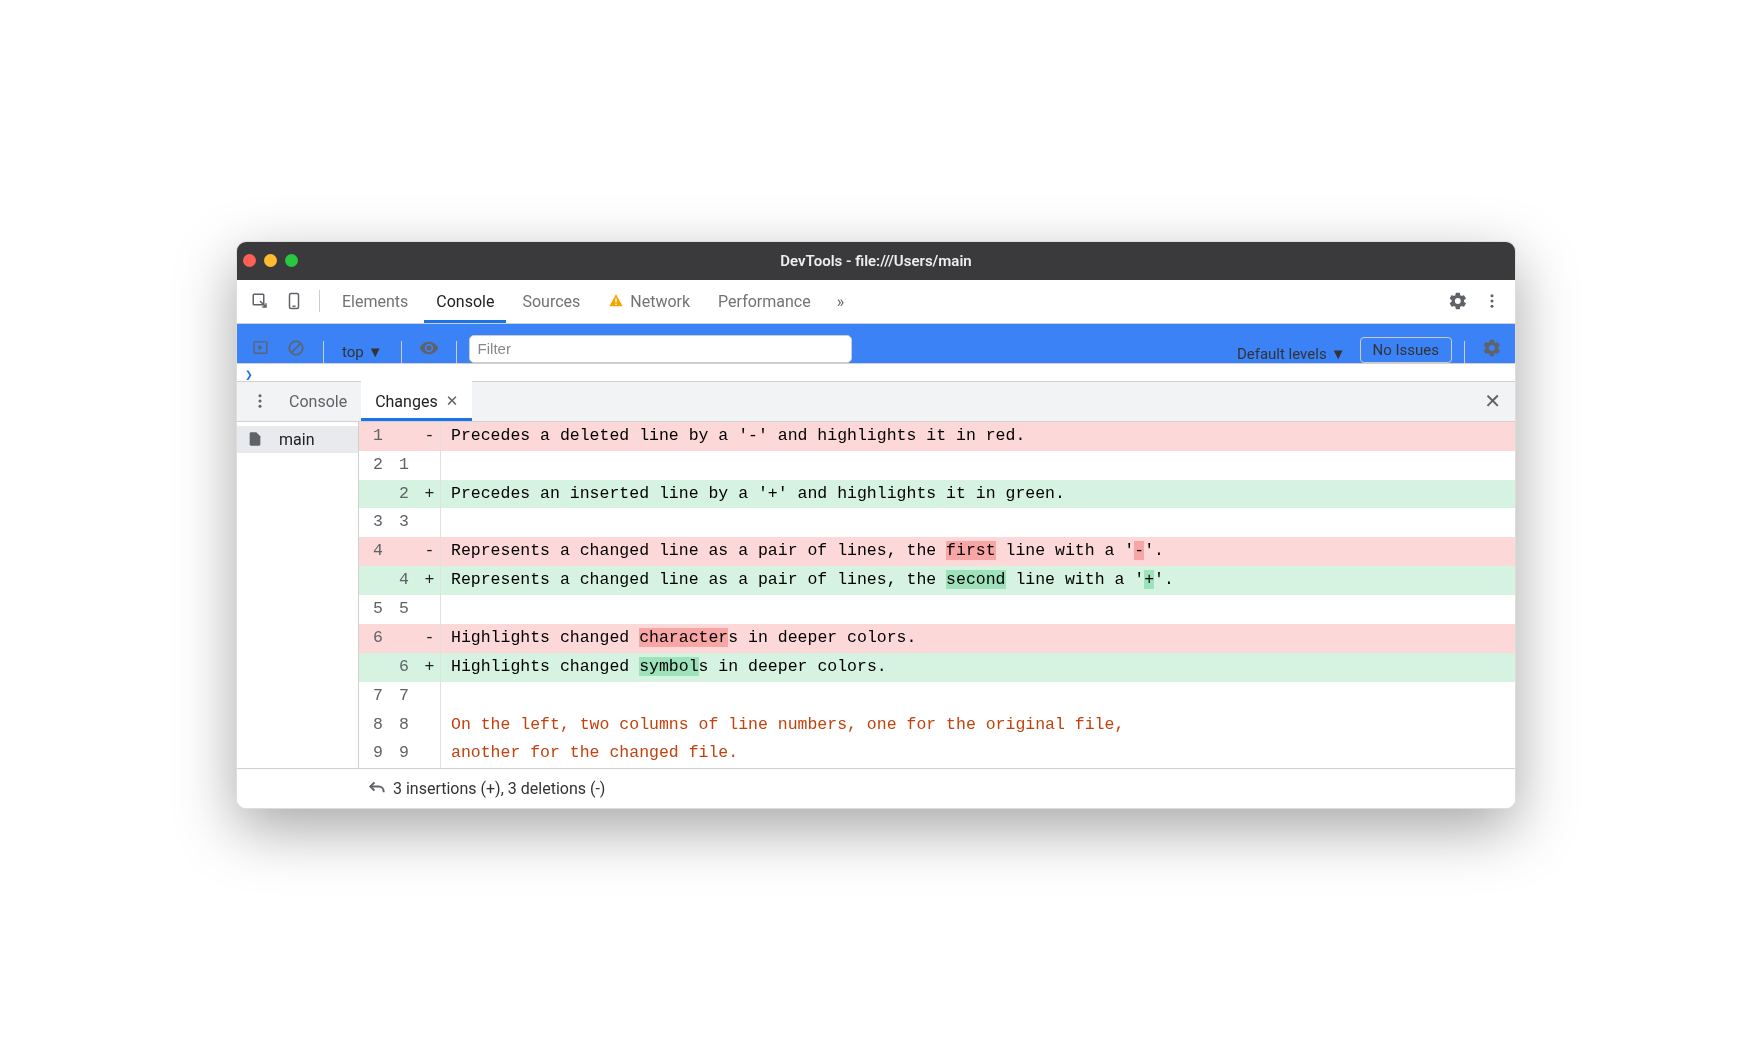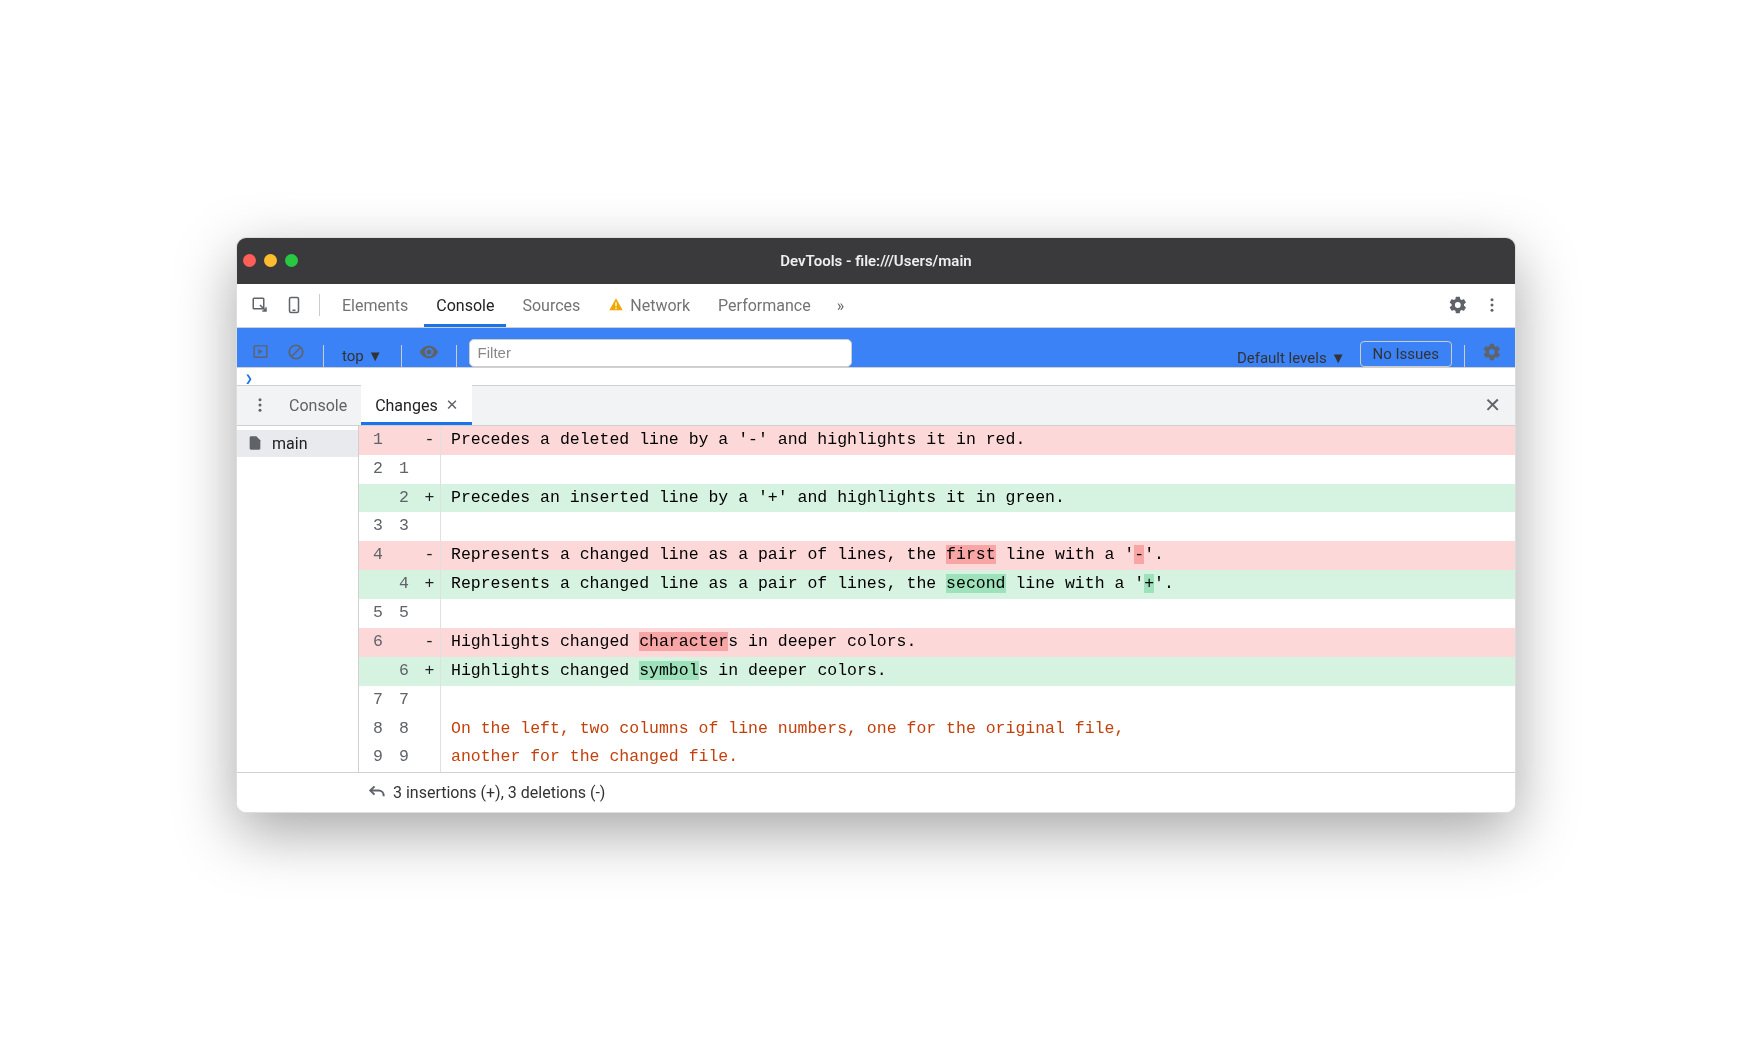--- a/index.html
+++ b/index.html
@@ -16,21 +16,21 @@
     width: 1280px;
     border-radius: 10px;
     overflow: hidden;
     box-shadow: 0 20px 60px rgba(0,0,0,0.35);
     background: #fff;
     border: 1px solid #ddd;
   }
   
   .titlebar {
     background: #3a3a3c;
-    height: 46px;
+    height: 38px;
     display: flex;
     align-items: center;
     padding: 0 6px;
     position: relative;
   }
   .traffic { display: flex; gap: 8px; }
   .tl { width: 13px; height: 13px; border-radius: 50%; }
   .tl.red { background: #ff5f57; }
   .tl.yellow { background: #febc2e; }
   .tl.green { background: #28c840; }
@@ -143,21 +143,21 @@
   .drawer-close { margin-left:auto; font-size:20px; color:#5f6368; cursor:pointer; padding:0 6px;}
   
   .diff-wrap { display:flex; }
   .file-tree {
     width: 122px;
     border-right: 1px solid #d0d0d0;
     padding-top: 4px;
     background:#fff;
   }
   .file-item {
-    display:flex; align-items:center; gap:9px;
+    display:flex; align-items:center; gap:16px;
     padding: 4px 10px;
     background:#e8eaed;
     font-size:16px;
     color:#202124;
     cursor:pointer;
   }
   .diff-body {
     flex:1;
     font-family: Menlo, Monaco, "Courier New", monospace;
     font-size: 16.5px;

